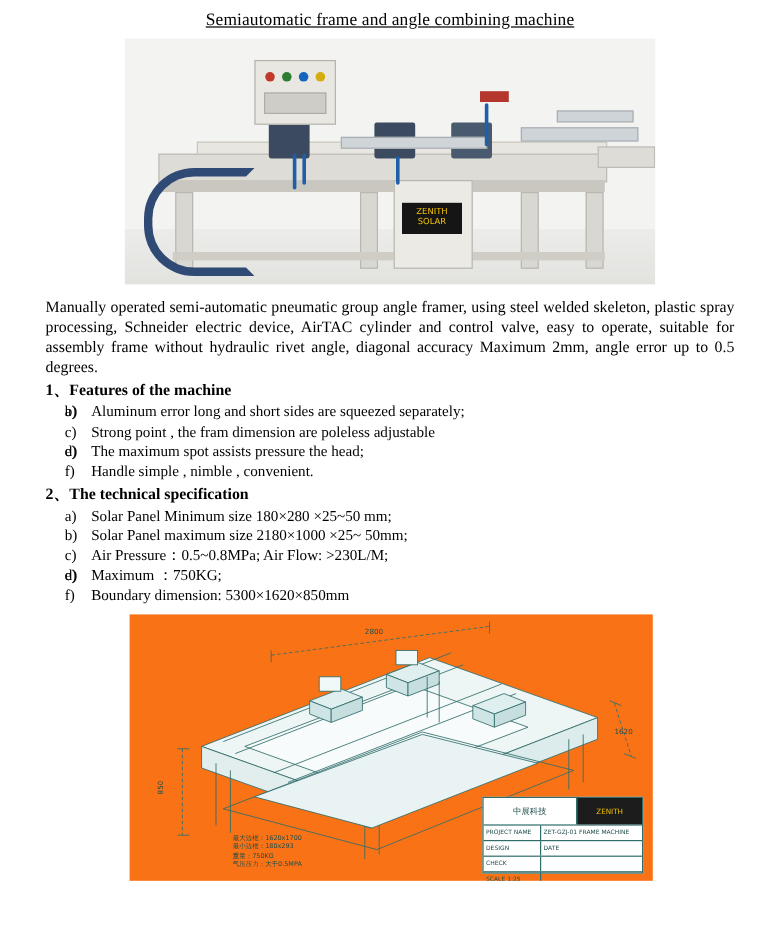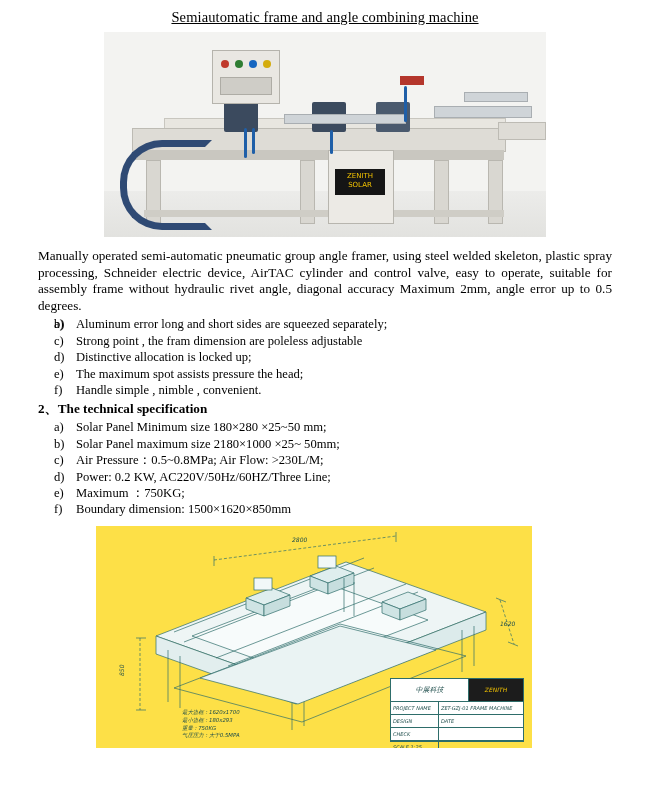--- a/index.html
+++ b/index.html
@@ -207,27 +207,26 @@
 
   
   .drawing-wrap {
     position: relative;
     margin-top: 8px;
     width: 100%;
     height: 225px;
   }
   .drawing {
     position: absolute;
-    left: 58px;
+    left: 70px;
     top: 0;
     width: 436px;
     height: 222px;
-    background: #fde047;
+    background: #f97316;
     overflow: hidden;
-    font-style: italic;
   }
   .dr-svg { position: absolute; left: 0; top: 0; }
   .title-block {
     position: absolute;
     right: 8px;
     bottom: 6px;
     width: 132px;
     height: 62px;
     border: 1px solid #2e6d6a;
     background: #ffffff;
@@ -338,39 +337,42 @@
       <div class="m-chain"></div>
       <div class="m-hose" style="left:140px; top:96px; height:30px;"></div>
       <div class="m-hose" style="left:148px; top:96px; height:26px;"></div>
       <div class="m-hose" style="left:226px; top:98px; height:24px;"></div>
       <div class="m-hose" style="left:300px; top:54px; height:36px;"></div>
     </div>
   </div>
 
   <p class="para">Manually operated semi-automatic pneumatic group angle framer, using steel welded skeleton, plastic spray processing, Schneider electric device, AirTAC cylinder and control valve, easy to operate, suitable for assembly frame without hydraulic rivet angle, diagonal accuracy Maximum 2mm, angle error up to 0.5 degrees.</p>
 
+  <div class="sect">
+    <span class="num">1、</span><span>Features of the machine</span>
+  </div>
   <ol class="alpha">
     <li><span class="mk">a)</span></li>
     <li><span class="mk">b)</span><span>Aluminum error long and short sides are squeezed separately;</span></li>
     <li><span class="mk">c)</span><span>Strong point , the fram dimension are poleless adjustable</span></li>
-    <li><span class="mk">d)</span><span>Distinctive allocation is locked up;</span></li>
+    <li><span class="mk">d)</span></li>
     <li><span class="mk">e)</span><span>The maximum spot assists pressure the head;</span></li>
     <li><span class="mk">f)</span><span>Handle simple , nimble , convenient.</span></li>
   </ol>
 
   <div class="sect">
     <span class="num">2、</span><span>The technical specification</span>
   </div>
   <ol class="alpha">
     <li><span class="mk">a)</span><span>Solar Panel Minimum size 180×280  ×25~50 mm;</span></li>
     <li><span class="mk">b)</span><span>Solar Panel maximum size 2180×1000  ×25~ 50mm;</span></li>
     <li><span class="mk">c)</span><span>Air Pressure：0.5~0.8MPa;  Air Flow:  &gt;230L/M;</span></li>
-    <li><span class="mk">d)</span><span>Power:  0.2 KW, AC220V/50Hz/60HZ/Three Line;</span></li>
+    <li><span class="mk">d)</span></li>
     <li><span class="mk">e)</span><span>Maximum ：750KG;</span></li>
-    <li><span class="mk">f)</span><span>Boundary dimension:  1500×1620×850mm</span></li>
+    <li><span class="mk">f)</span><span>Boundary dimension:  5300×1620×850mm</span></li>
   </ol>
 
   <div class="drawing-wrap">
     <div class="drawing">
       <svg class="dr-svg" width="436" height="222" viewBox="0 0 436 222">
         <g stroke="#2e6d6a" fill="none" stroke-width="0.7">
 
           <polygon points="60,110 250,36 390,86 200,160" fill="#eef5f5"></polygon>
           <polygon points="60,110 200,160 200,178 60,128" fill="#e2eeee"></polygon>
           <polygon points="200,160 390,86 390,104 200,178" fill="#dcebeb"></polygon>

